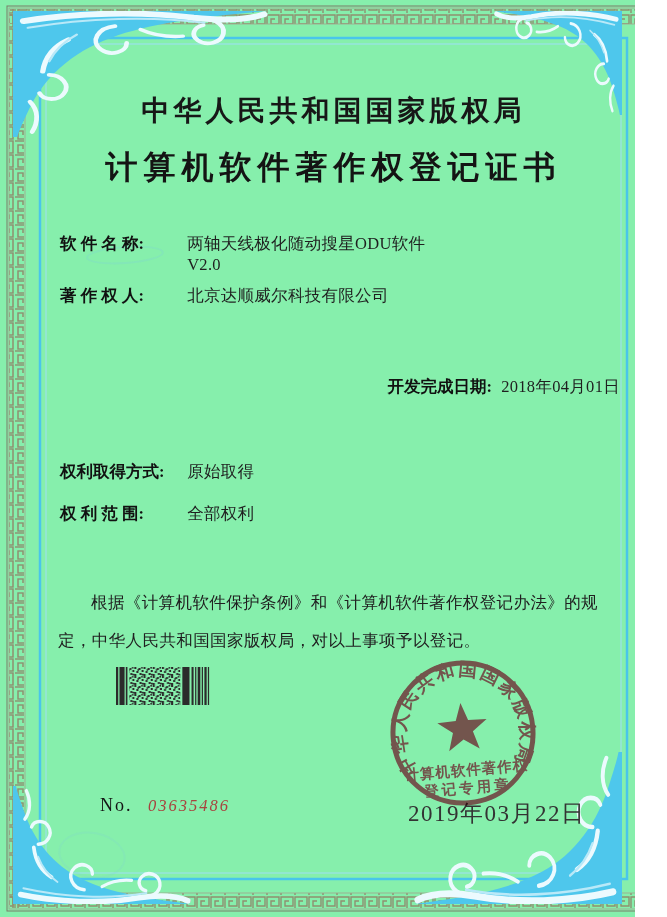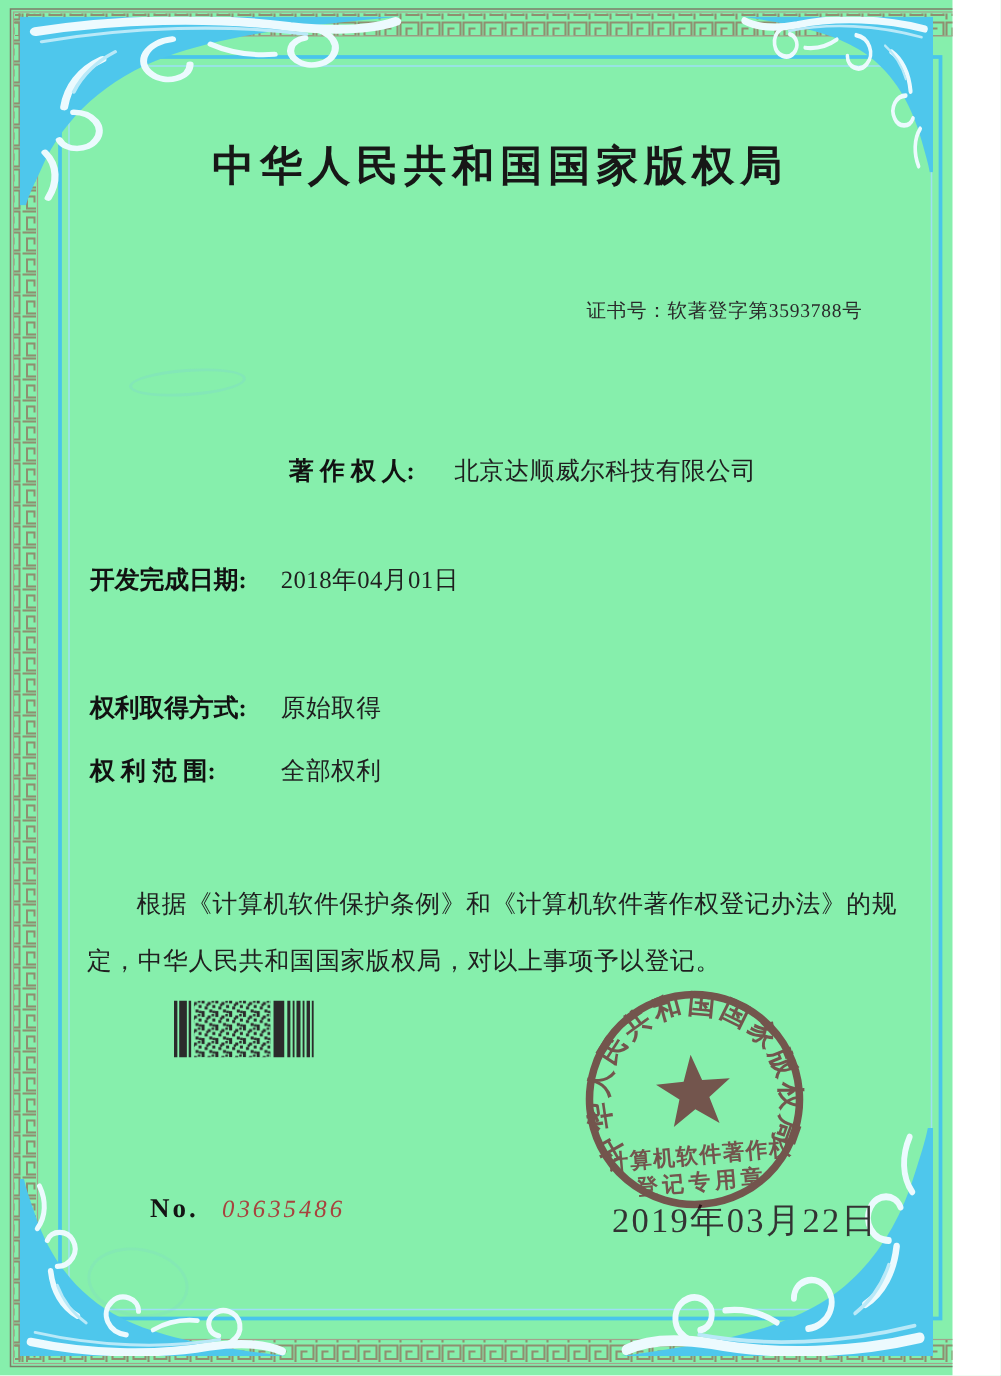--- a/index.html
+++ b/index.html
@@ -37,29 +37,29 @@
   .row{position:absolute;left:60px;width:560px;font-size:16.5px;}
   .row .label{
     display:inline-block;width:118px;font-weight:700;color:#111;
     white-space:pre;vertical-align:top;
   }
   .row .value{
     display:inline-block;margin-left:5px;color:#1f1f1f;vertical-align:top;
     font-family:"Liberation Serif","DejaVu Serif",serif;letter-spacing:.3px;
   }
   .row .value .v2{display:block;}
-  .r1{top:233px;} .r2{top:303px;text-align:center;} .r3{top:376px;} .r4{top:419px;}
+  .r1{top:233px;} .r2{top:285px;} .r3{top:376px;text-align:right;} .r4{top:419px;}
   .r5{top:461px;} .r6{top:503px;} .r7{top:543px;}
   .statement{
     position:absolute;left:58px;top:584px;width:552px;
     font-size:16.5px;line-height:2.3;text-indent:2em;color:#202020;letter-spacing:.4px;
   }
   .barcode{position:absolute;left:116px;top:667px;width:98px;height:38px;}
   .serial{position:absolute;left:100px;top:795px;font-size:18px;letter-spacing:1px;}
-  .serial .no-label{font-weight:700;color:#141414;letter-spacing:2px;}
+  .serial .no-label{font-weight:400;color:#141414;letter-spacing:2px;}
   .serial .no-value{color:#a8423e;margin-left:10px;letter-spacing:2px;font-size:16.5px;font-style:italic;}
   .issue-date{
     position:absolute;left:408px;top:798px;font-size:23px;color:#333;
     letter-spacing:1.5px;z-index:3;
   }
   .stamp{position:absolute;left:377px;top:647px;width:172px;height:172px;z-index:4;
     opacity:.88;mix-blend-mode:multiply;}
 </style>
 </head>
 <body>
@@ -117,25 +117,27 @@
   <div class="corner br"><svg preserveAspectRatio="none" viewBox="0 0 240 150">
         <use href="#flourish"></use>
       </svg></div>
 
   <div class="wm wm1"></div>
   <div class="wm wm2"></div>
 
   <div class="content">
 
     <div class="authority">中华人民共和国国家版权局</div>
-
-    <div class="certno">
-      <span>证书号：</span><span>软著登字第3593788号</span>
-    </div>
-
+    <div class="cert-title">计算机软件著作权登记证书</div>
+
+
+    <div class="row r1">
+      <span class="label">软 件 名 称:</span>
+      <span class="value"><span>两轴天线极化随动搜星ODU软件</span><span class="v2">V2.0</span></span>
+    </div>
 
     <div class="row r2">
       <span class="label">著 作 权 人:</span>
       <span class="value">北京达顺威尔科技有限公司</span>
     </div>
 
     <div class="row r3">
       <span class="label">开发完成日期:</span>
       <span class="value">2018年04月01日</span>
     </div>

